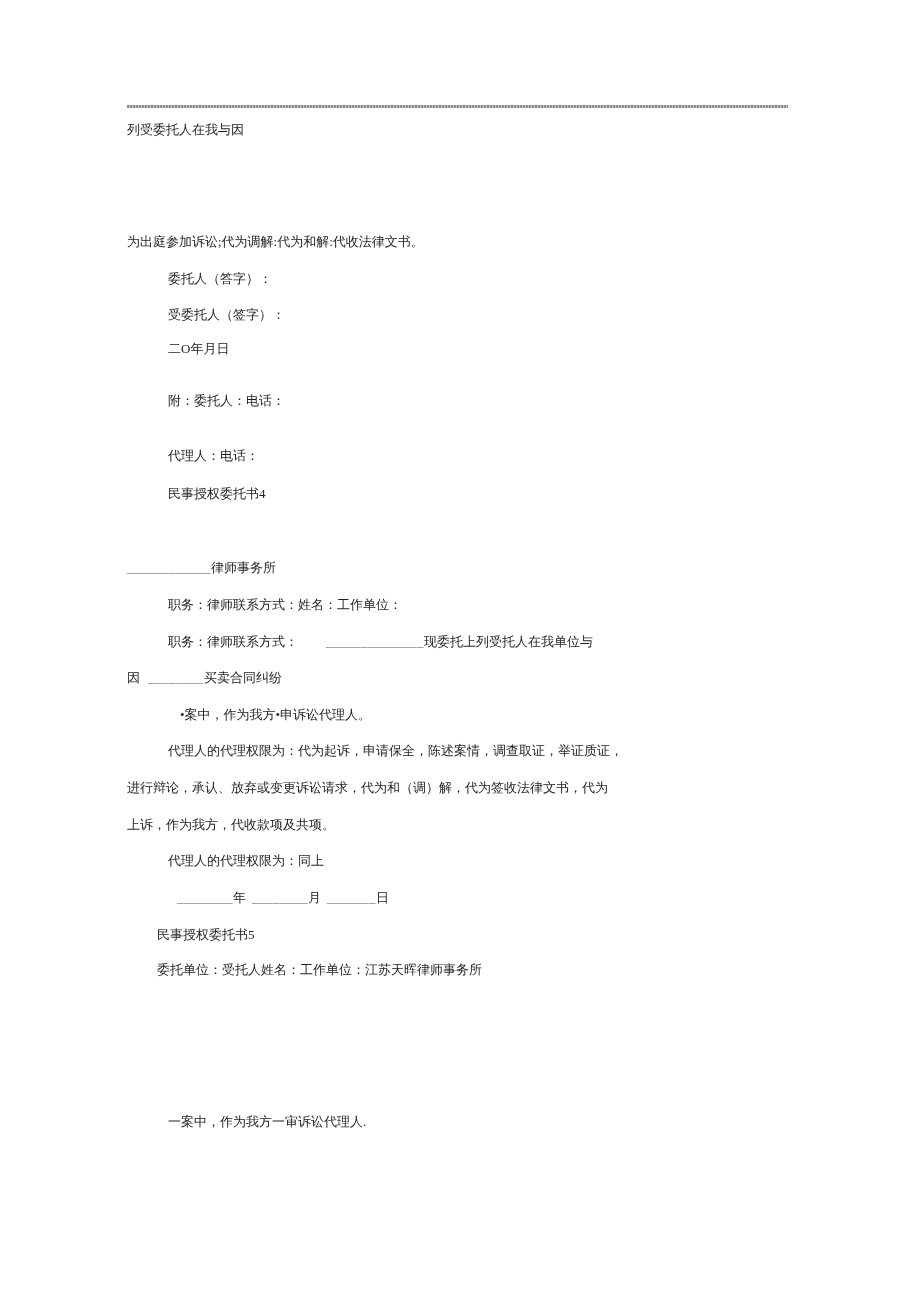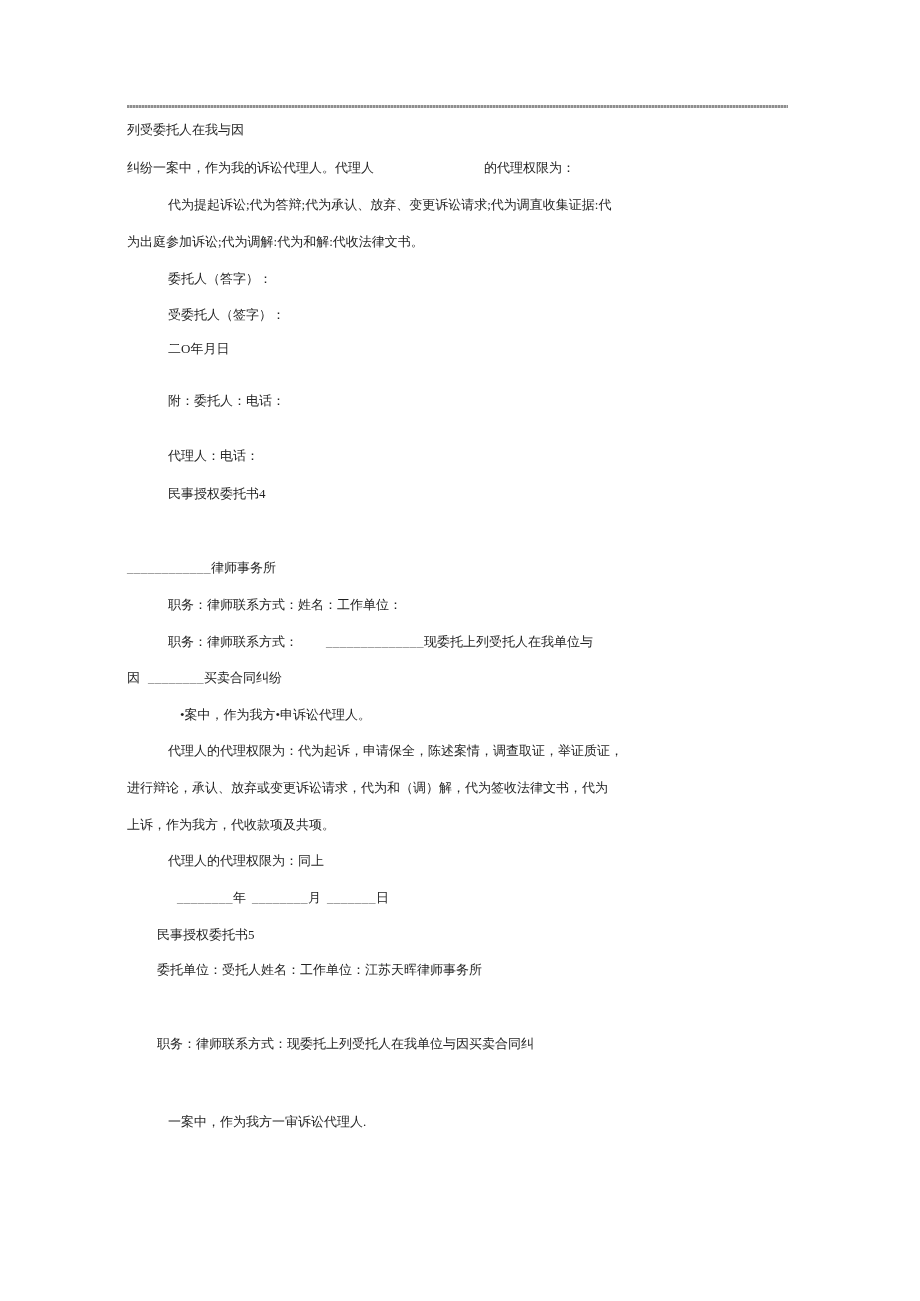--- a/index.html
+++ b/index.html
@@ -26,23 +26,21 @@
 </style>
 </head>
 <body>
 
 <div class="page">
 
   <div class="rule"></div>
 
   <div class="line" style="top:118px;left:127px">列受委托人在我与因</div>
 
-  <div class="line" style="top:156px;left:127px"><span>纠纷一案中，作为我的诉讼代理人。代理人</span><span class="sp110"></span><span>的代理权限为：</span></div>
 
-  <div class="line" style="top:193px;left:168px">代为提起诉讼;代为答辩;代为承认、放弃、变更诉讼请求;代为调直收集证据:代</div>
 
   <div class="line" style="top:230px;left:127px">为出庭参加诉讼;代为调解:代为和解:代收法律文书。</div>
 
   <div class="line" style="top:267px;left:168px">委托人（答字）：</div>
 
   <div class="line" style="top:303px;left:168px">受委托人（签字）：</div>
 
   <div class="line" style="top:337px;left:168px">二O年月日</div>
 
   <div class="line" style="top:389px;left:168px">附：委托人：电话：</div>
@@ -70,18 +68,17 @@
 
   <div class="line" style="top:849px;left:168px">代理人的代理权限为：同上</div>
 
   <div class="line" style="top:886px;left:177px"><span class="us">________</span><span class="msep">年</span><span class="us">________</span><span class="msep">月</span><span class="us">_______</span><span>日</span></div>
 
   <div class="line" style="top:923px;left:157px">民事授权委托书5</div>
 
   <div class="line" style="top:958px;left:157px">委托单位：受托人姓名：工作单位：江苏天晖律师事务所</div>
 
 
-  <div class="line" style="top:1032px;left:157px">职务：律师联系方式：现委托上列受托人在我单位与因买卖合同纠</div>
 
   <div class="line" style="top:1110px;left:168px">一案中，作为我方一审诉讼代理人.</div>
 
 
 </div>
 
 </body></html>

